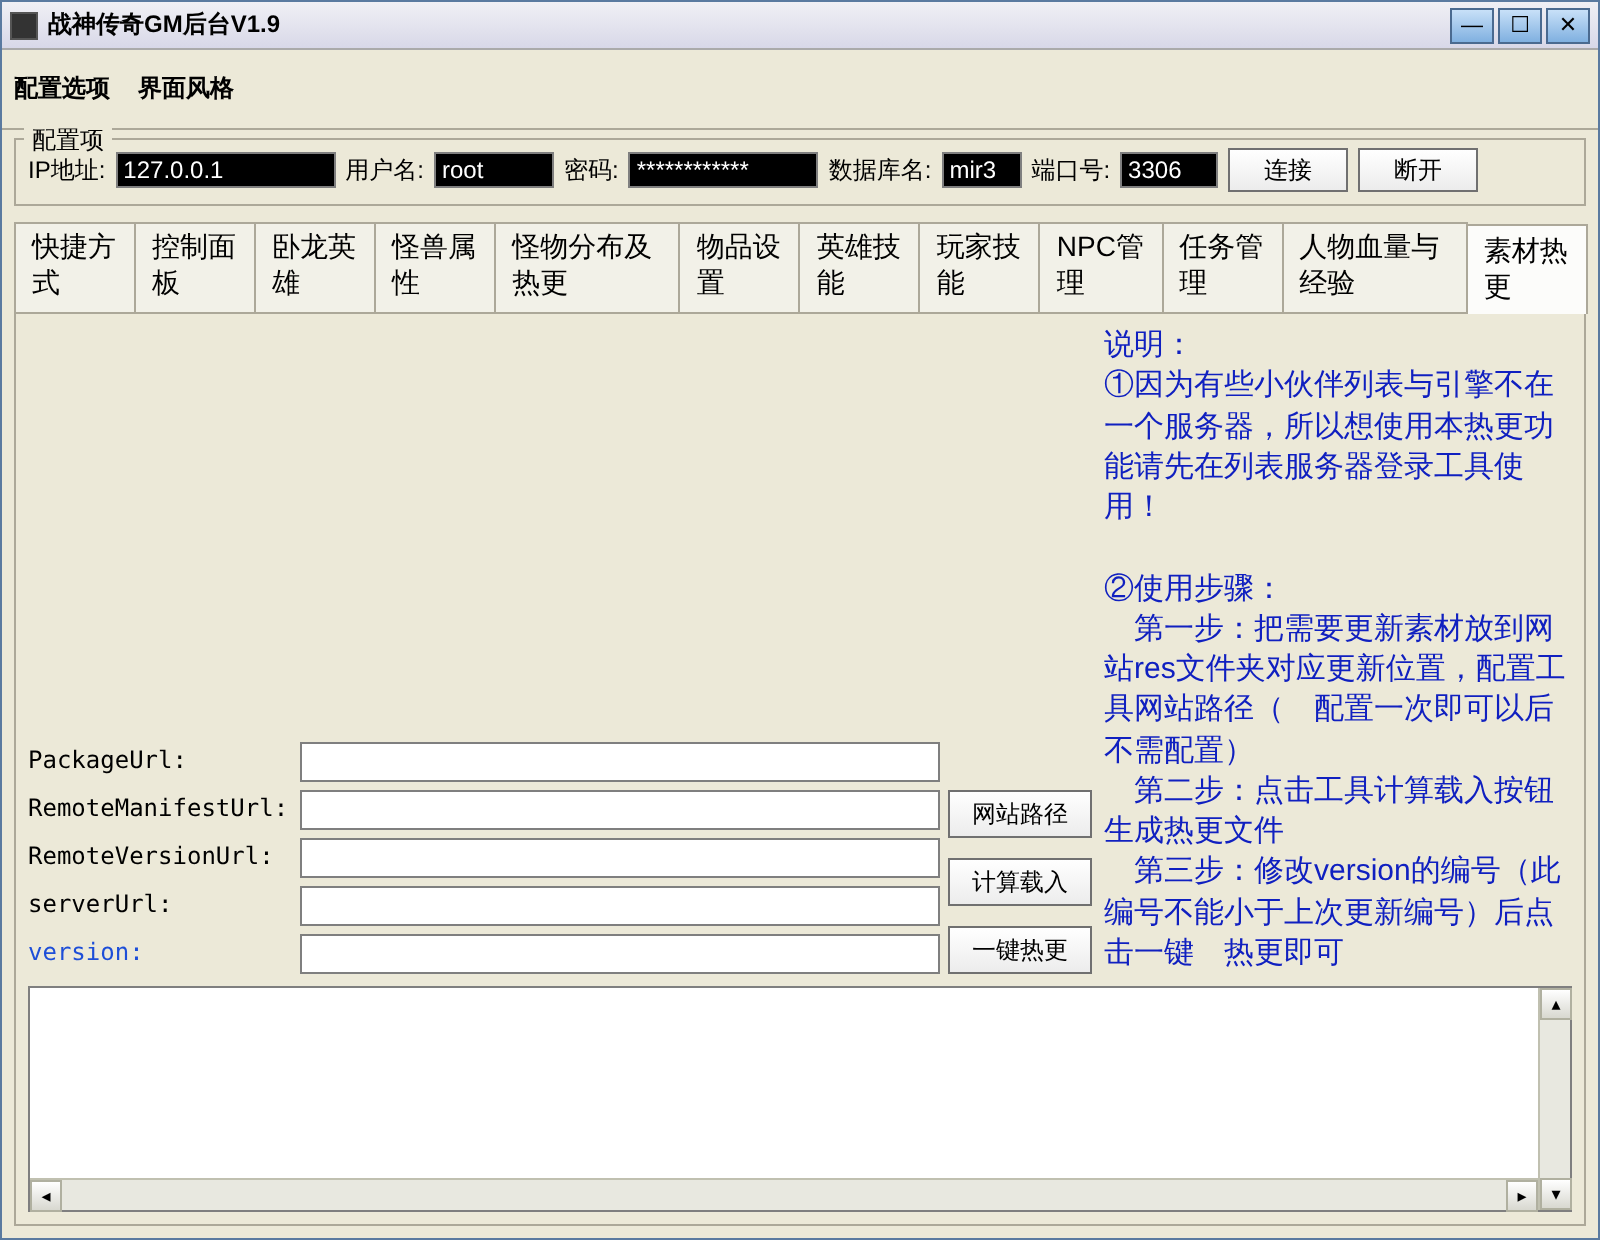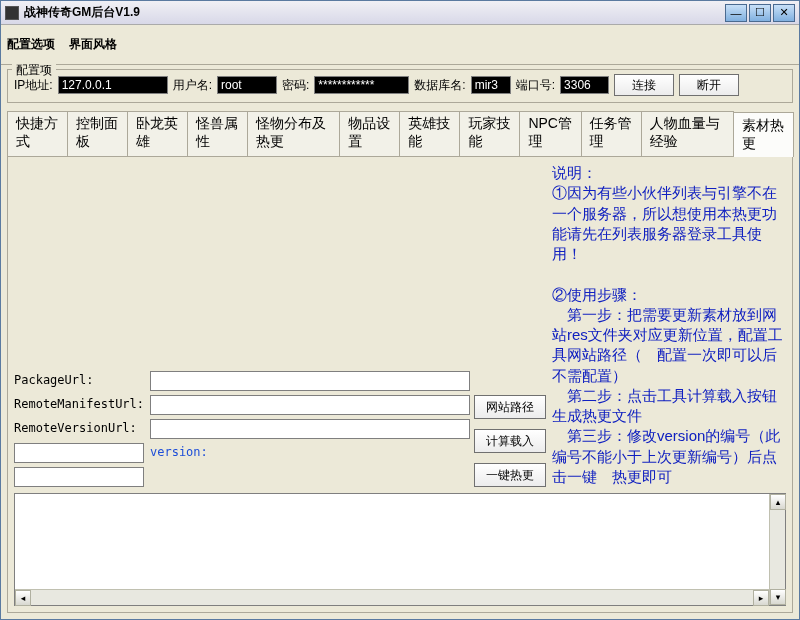--- a/index.html
+++ b/index.html
@@ -90,20 +90,21 @@
 
   <div class="tabpanel">
     <div class="toprow">
       <div class="formcol">
         <label>PackageUrl:</label>
         <input value="" style="">
         <label>RemoteManifestUrl:</label>
         <input value="" style="">
         <label>RemoteVersionUrl:</label>
         <input value="" style="">
+        <label>serverUrl:</label>
         <input value="" style="">
         <label class="red">version:</label>
         <input value="" style="">
       </div>
       <div class="btncol">
         <button class="btn">网站路径</button>
         <button class="btn">计算载入</button>
         <button class="btn">一键热更</button>
       </div>
       <div class="help">

